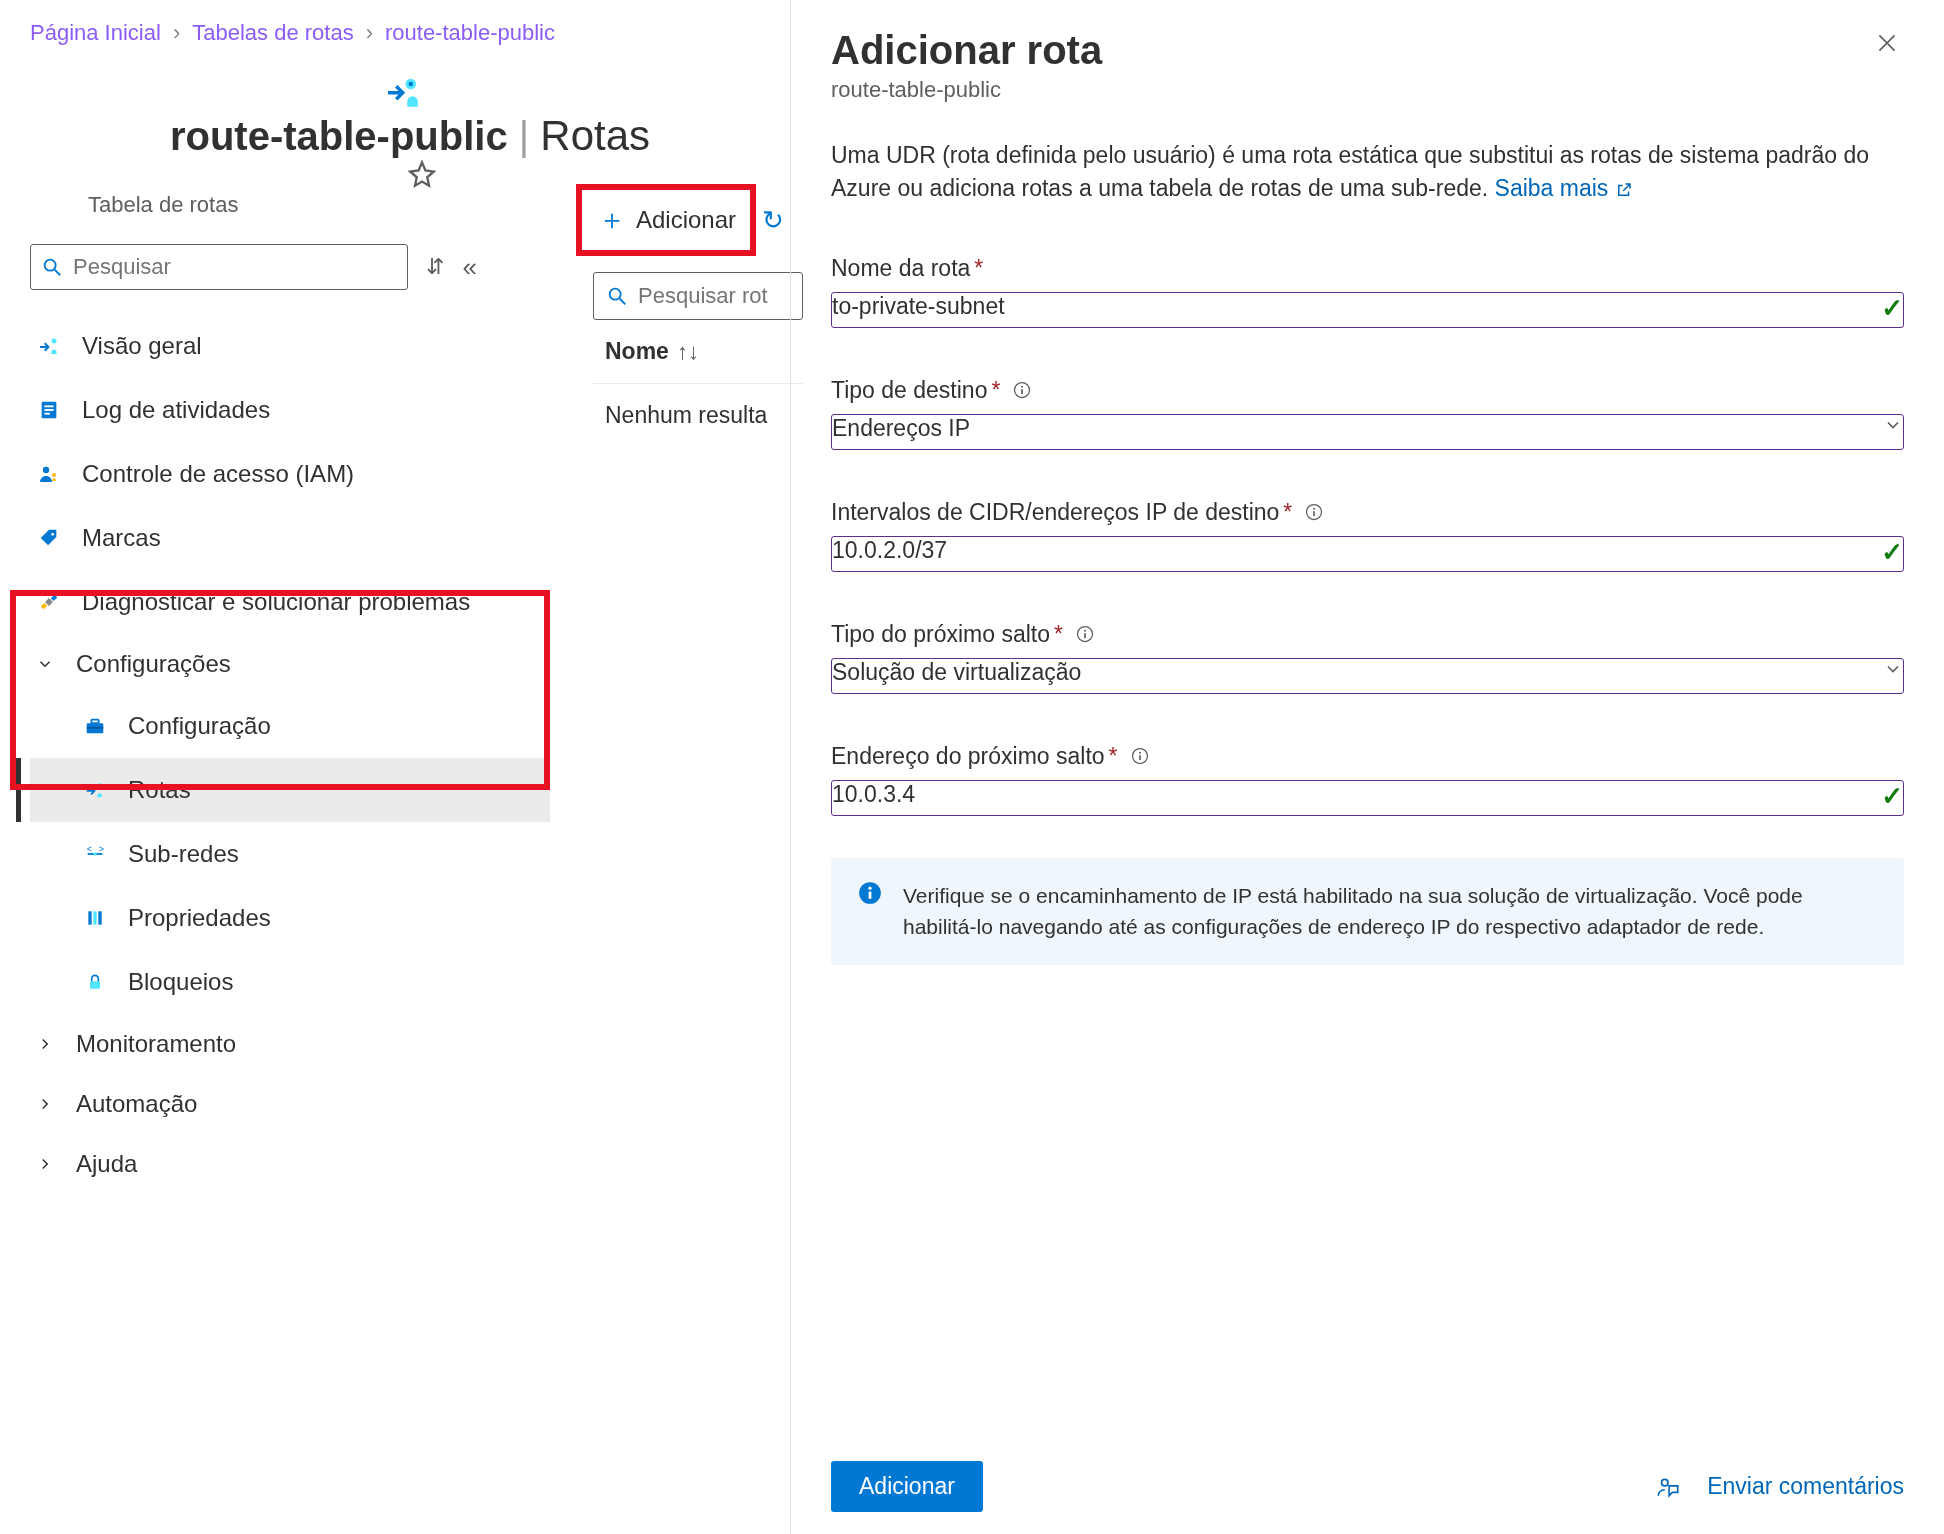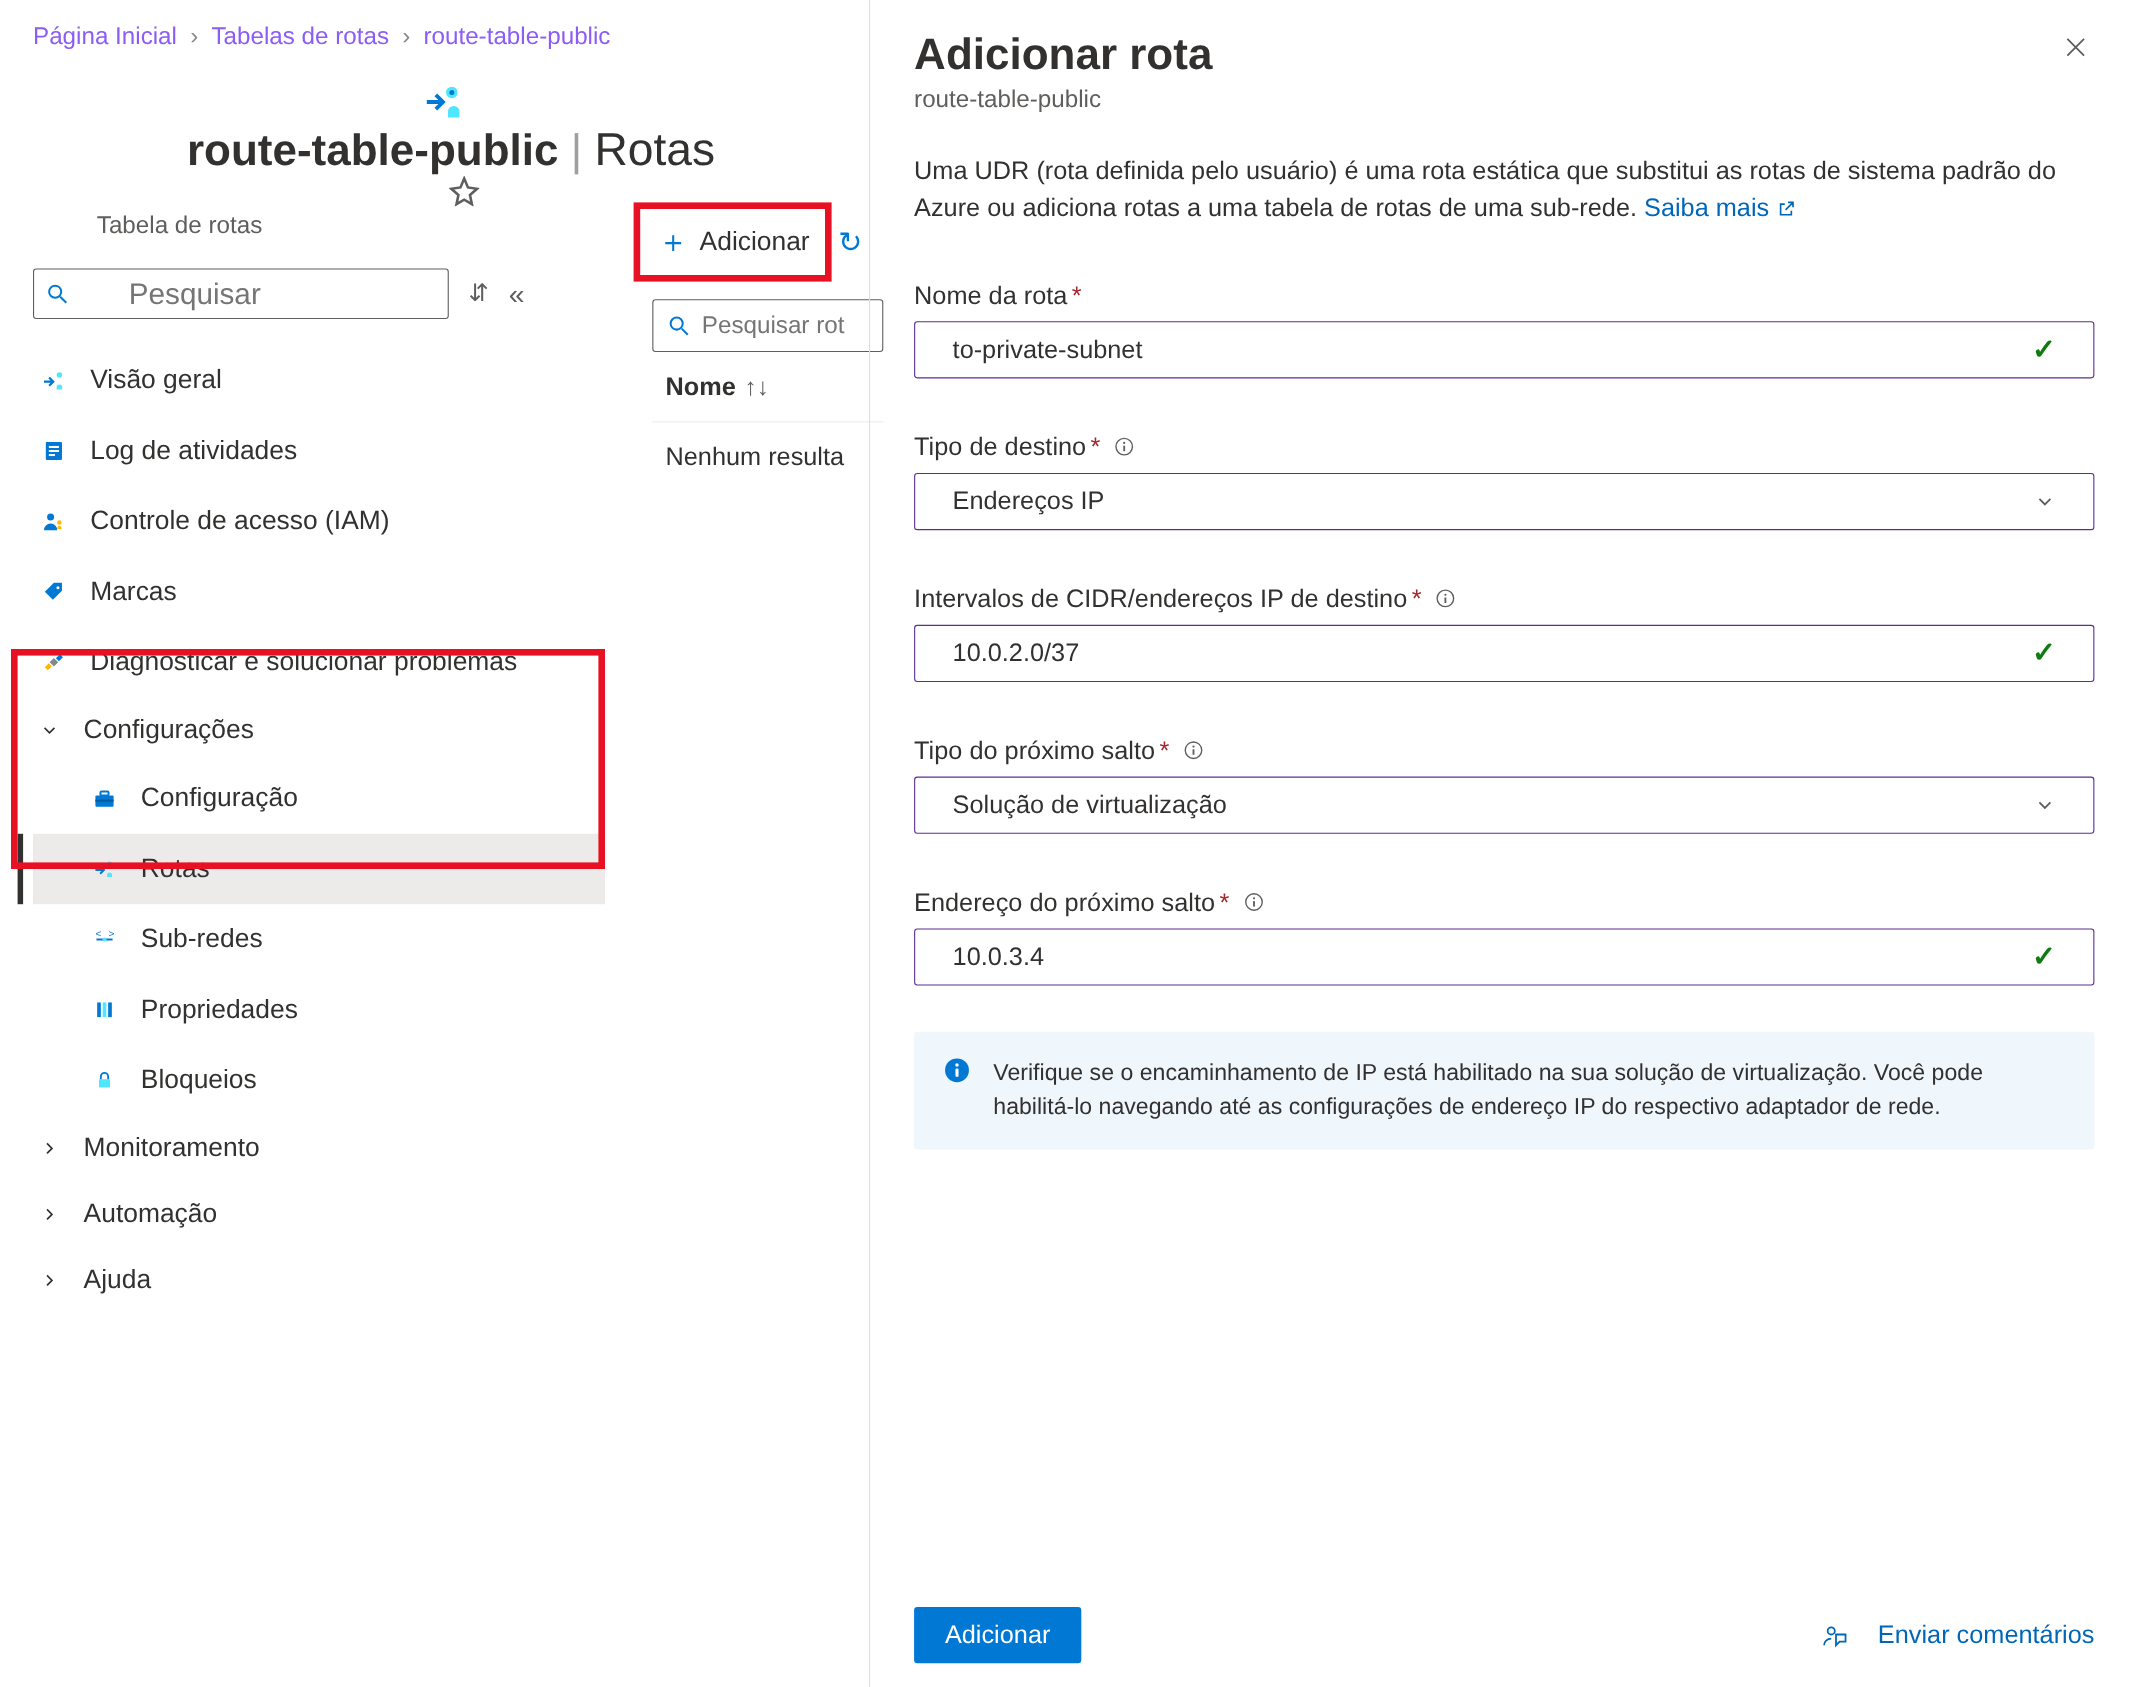--- a/index.html
+++ b/index.html
@@ -11,21 +11,21 @@
   .crumb-sep { color: #888; }
   .header-row { display: flex; align-items: center; margin-top: 24px; flex-direction: column; }
   .res-icon { width: 42px; height: 42px; margin-right: 16px; }
   .res-title { font-size: 40px; font-weight: 600; color: #323130; }
   .res-bar { color: #a19f9d; font-weight: 400; }
   .res-sub { font-size: 42px; font-weight: 400; }
   .star { width: 28px; height: 28px; margin-left: 24px; fill: none; stroke: #605e5c; stroke-width: 2; }
   .subtitle { margin-left: 58px; color: #605e5c; font-size: 22px; margin-top: 4px; }
   .search-row { display: flex; align-items: center; margin-top: 26px; gap: 18px; }
   .search-box { display: flex; align-items: center; border: 1px solid #605e5c; border-radius: 3px; width: 378px; height: 46px; padding: 0 10px; }
-  .search-box input { border: none; outline: none; flex: 1; font-size: 27px; background: transparent; margin-left: 44px; }
+  .search-box input { border: none; outline: none; flex: 1; font-size: 22px; background: transparent; }
   .mag-icon { width: 22px; height: 22px; margin-right: 10px; }
   .updown { color: #605e5c; font-size: 22px; user-select:none; }
   .chev-left { color: #605e5c; font-size: 26px; }
   .menu { margin-top: 24px; width: 520px; }
   .menu-item, .menu-child { display: flex; align-items: center; height: 64px; padding-left: 6px; cursor: pointer; font-size: 24px; color: #323130; }
   .menu-item .mi-icon, .menu-child .mi-icon { width: 26px; height: 26px; margin-right: 20px; display:flex; align-items:center; justify-content:center;}
   .menu-group { display: flex; align-items: center; height: 60px; padding-left: 6px; font-size: 24px; }
   .menu-group .chev { margin-right: 22px; }
   .menu-child { padding-left: 52px; }
   .menu-child.selected { background: #edebe9; position: relative; }
@@ -48,21 +48,21 @@
   .panel-close { position:absolute; top:30px; right:44px; cursor:pointer; color:#605e5c; }
   .panel-title { font-size: 40px; font-weight: 600; }
   .panel-sub { color:#605e5c; font-size:22px; margin-top:4px; }
   .panel-desc { margin-top: 36px; font-size: 23px; line-height: 1.45; }
   .learn { color:#0067b8; }
   .ext-icon { display:inline-block; vertical-align:middle;}
   .field { margin-top: 49px; }
   .flabel { font-size: 23px; display:flex; align-items:center;}
   .req { color:#a4262c; margin-left:4px;}
   .info-ic { width:20px;height:20px;margin-left:12px;}
-  .finput, .fselect { margin-top:10px; width: 100%; height: 52px; border: 1px solid #8a8886; border-radius:3px; font-size:23px; padding:0 34px; display:flex; align-items:center; justify-content:space-between; background:#fff;}
+  .finput, .fselect { margin-top:10px; width: 100%; height: 36px; border: 1px solid #8a8886; border-radius:3px; font-size:23px; padding:0 0; display:flex; align-items:flex-start; justify-content:space-between; background:#fff;}
   .finput.valid, .fselect { border-color:#5b2e91;}
   .check { color:#107c10; font-size:26px; font-weight:bold;}
   .fselect .chevd { color:#605e5c; }
   .info-box { margin-top:42px; background:#eff6fc; border-radius:3px; padding:22px 26px; display:flex; gap:20px; font-size:21px; line-height:1.5;}
   .info-box .info-badge { flex:0 0 26px; }
   .footer { position:absolute; bottom:22px; left:40px; right:40px; display:flex; align-items:center; justify-content:space-between;}
   .primary-btn { background:#0078d4; color:#fff; border:none; font-size:23px; padding:12px 28px; border-radius:3px; cursor:pointer;}
   .feedback { color:#0067b8; display:flex; align-items:center; gap:26px; font-size:23px;}
   svg { flex-shrink:0; }
 </style>

